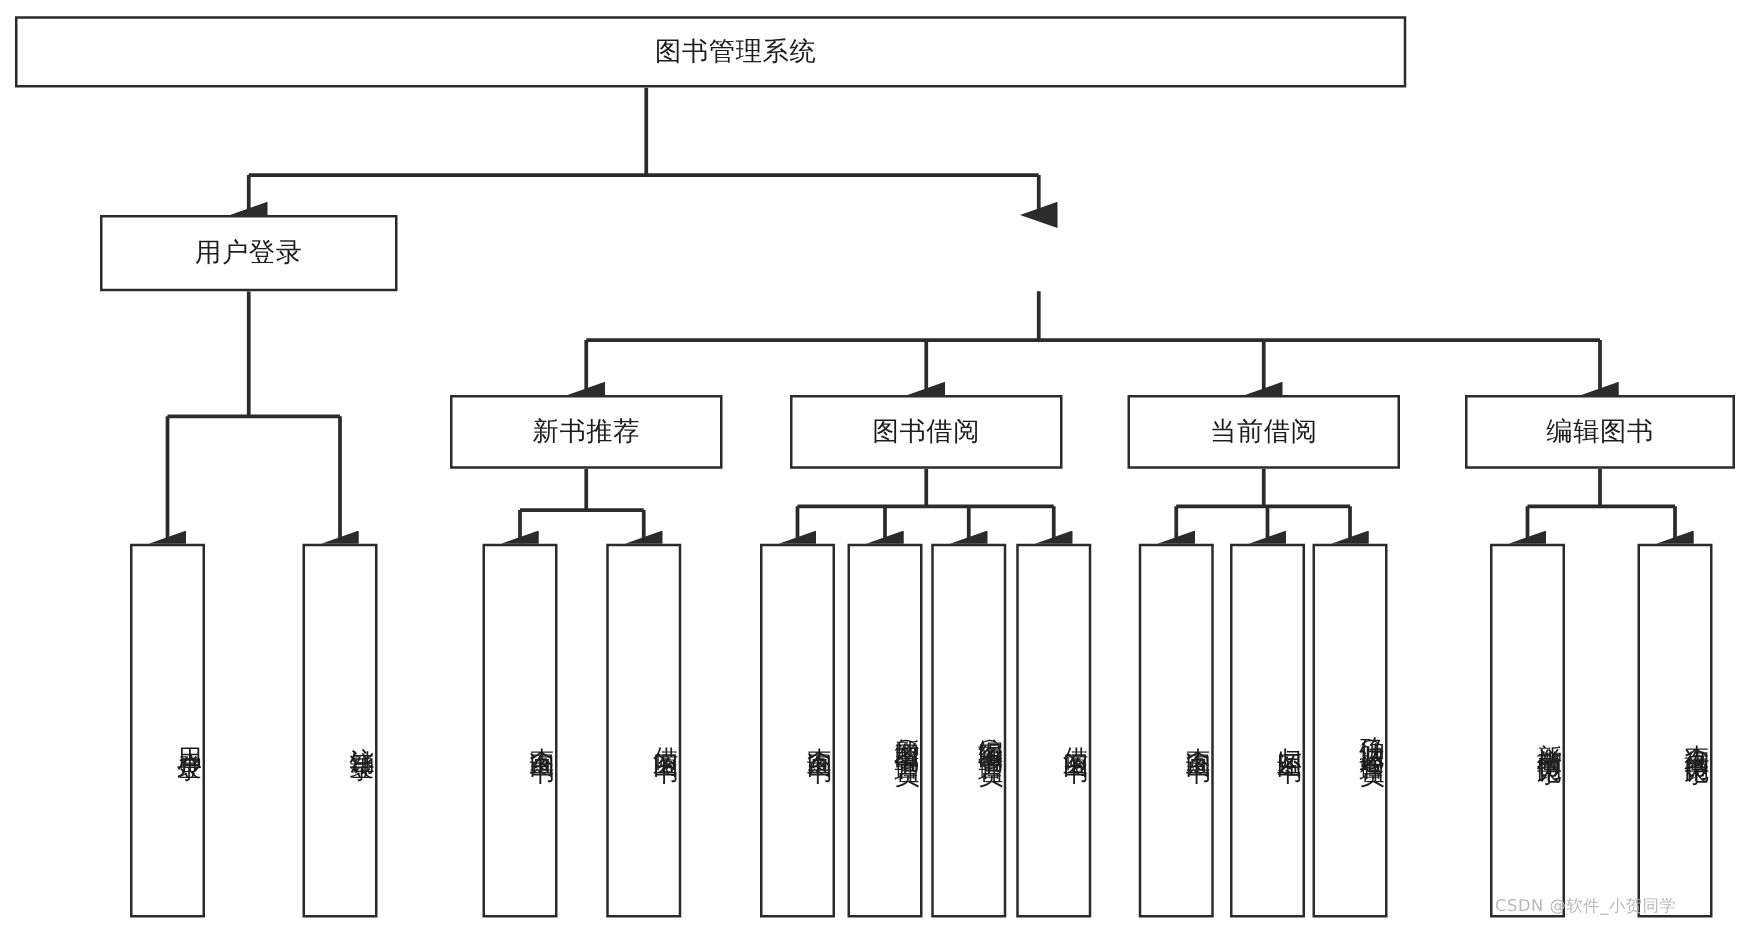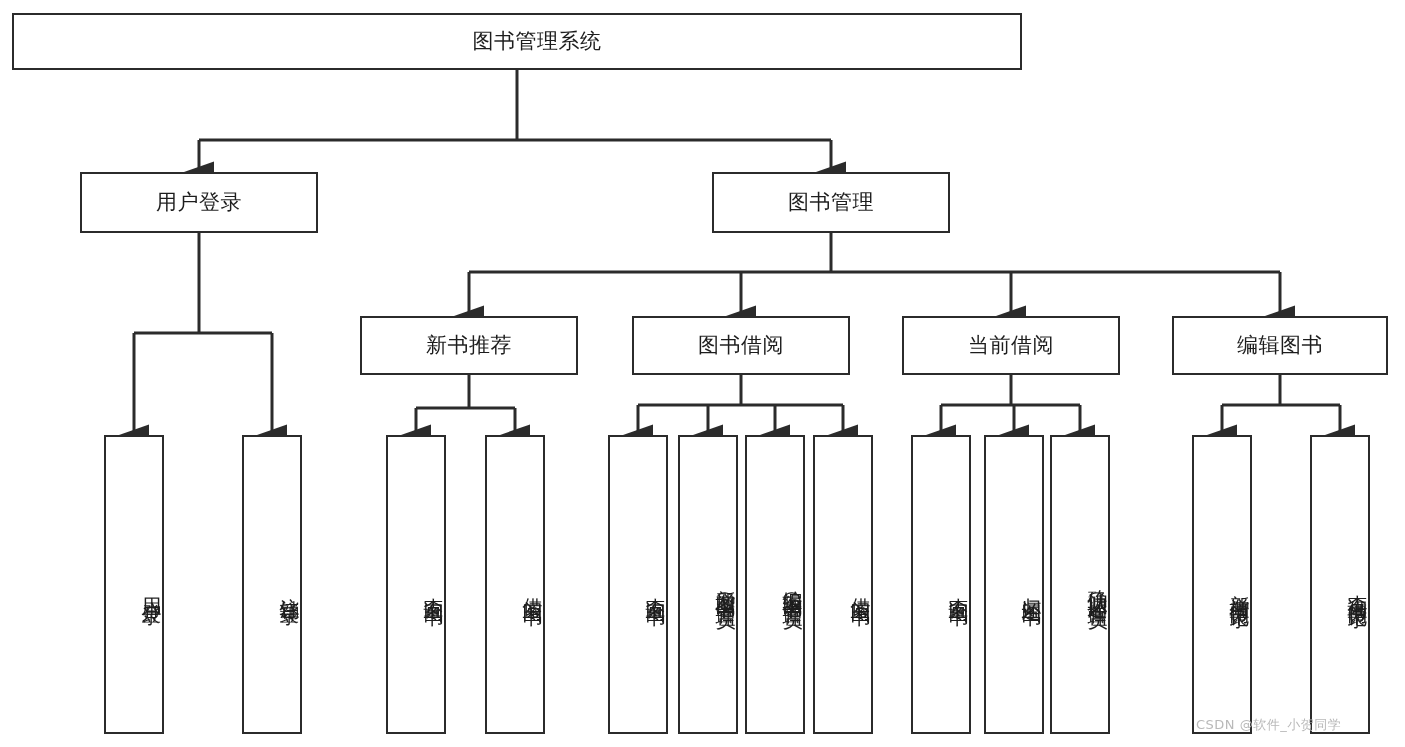--- a/index.html
+++ b/index.html
@@ -112,29 +112,26 @@
         <path d="M941,405 L941,434" marker-end="url(#arrow)"></path>
         <path d="M1014,405 L1014,434" marker-end="url(#arrow)"></path>
         <path d="M1080,405 L1080,434" marker-end="url(#arrow)"></path>
         <path d="M1280,375 L1280,405"></path>
         <path d="M1222,405 L1340,405"></path>
         <path d="M1222,405 L1222,434" marker-end="url(#arrow)"></path>
         <path d="M1340,405 L1340,434" marker-end="url(#arrow)"></path>
       </g>
   </svg>
 
-  <div class="node root horiz" style="left: 12px; top: 13px; width: 1010px; height: 57px; padding-left: 40px;">
+  <div class="node root horiz" style="left: 12px; top: 13px; width: 1113px; height: 57px; padding-left: 40px;">
     <span>图书管理系统</span>
   </div>
 
   <div class="node horiz" style="left: 80px; top: 172px; width: 238px; height: 61px;">
     <span>用户登录</span>
-  </div>
-  <div class="node horiz" style="left: 712px; top: 172px; width: 238px; height: 61px;">
-    <span>图书管理</span>
   </div>
 
   <div class="node horiz" style="left: 360px; top: 316px; width: 218px; height: 59px; align-items: center;">
     <span>新书推荐</span>
   </div>
   <div class="node horiz" style="left: 902px; top: 316px; width: 218px; height: 59px;">
     <span>当前借阅</span>
   </div>
   <div class="node horiz" style="left: 632px; top: 316px; width: 218px; height: 59px;">
     <span>图书借阅</span>

